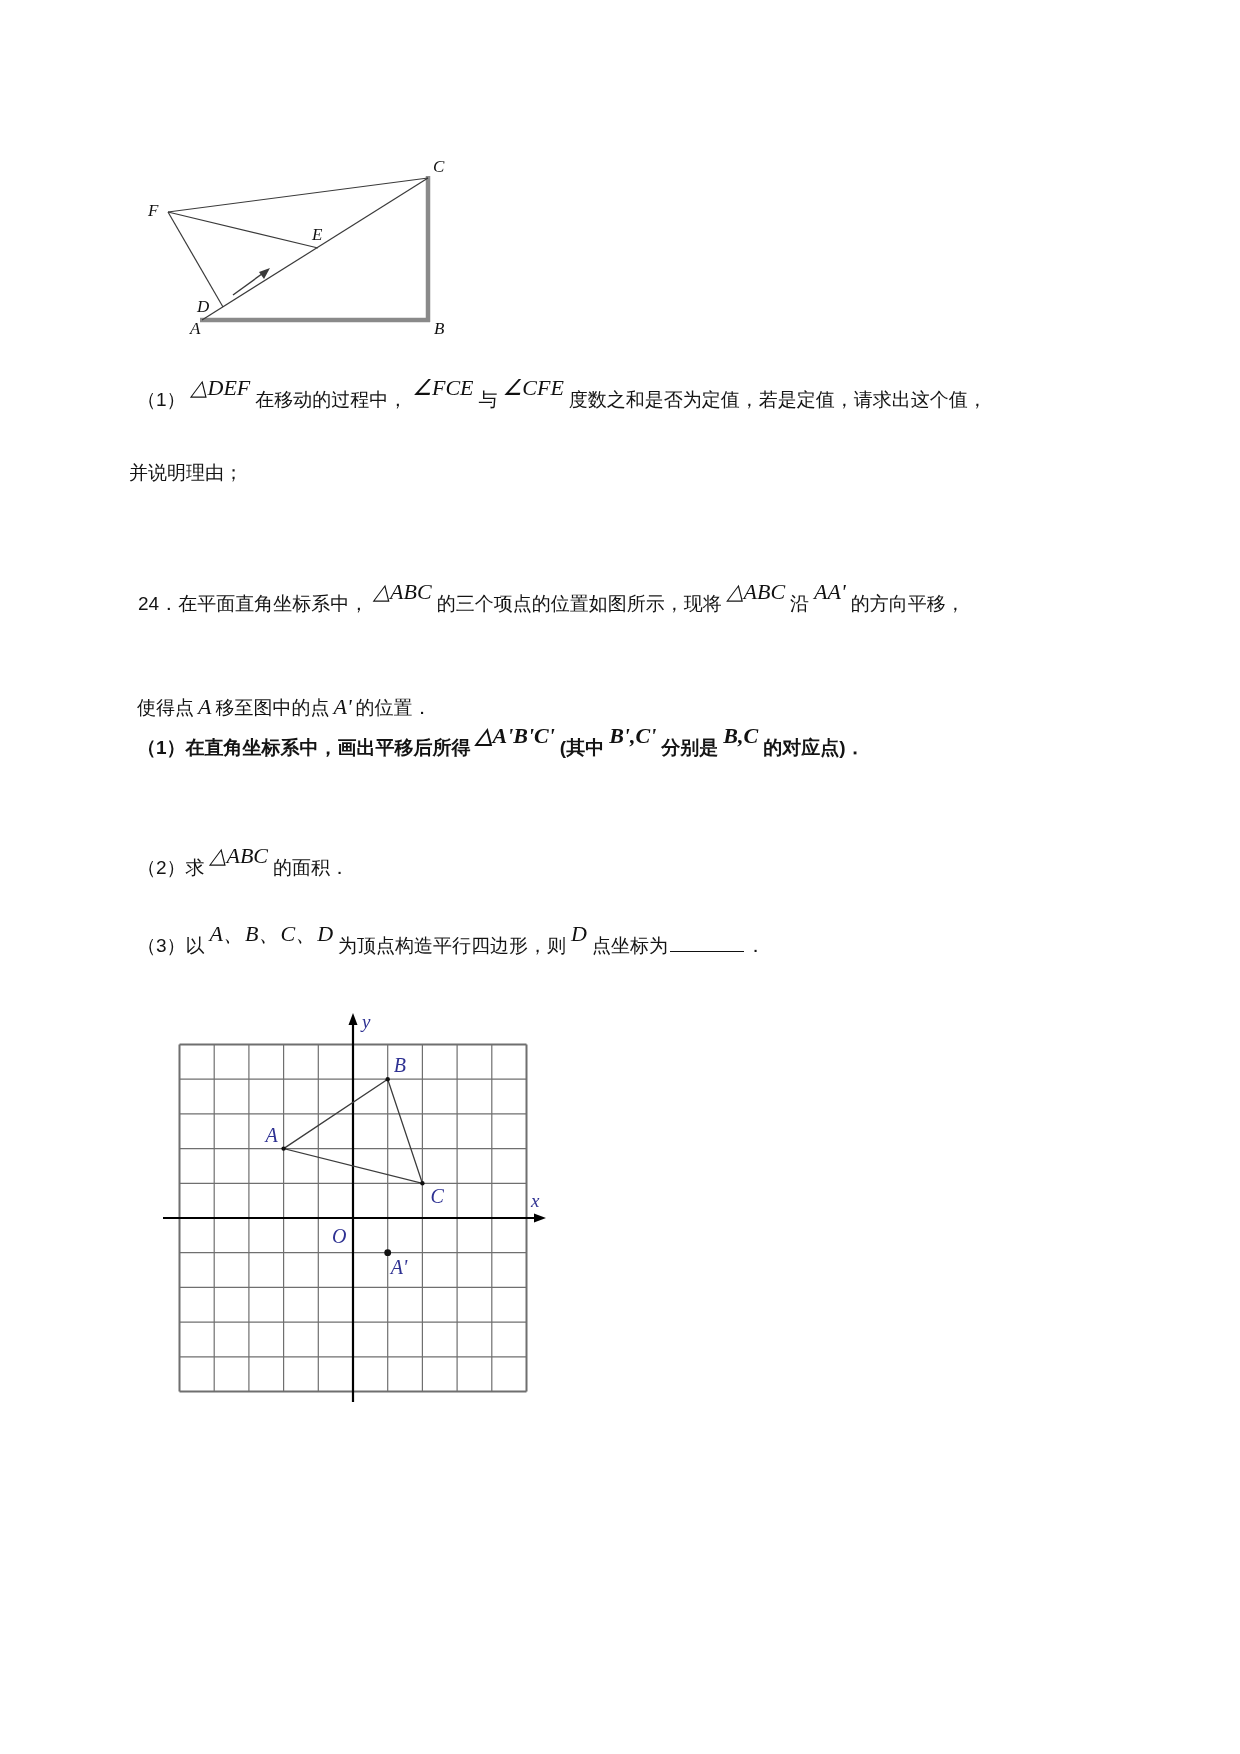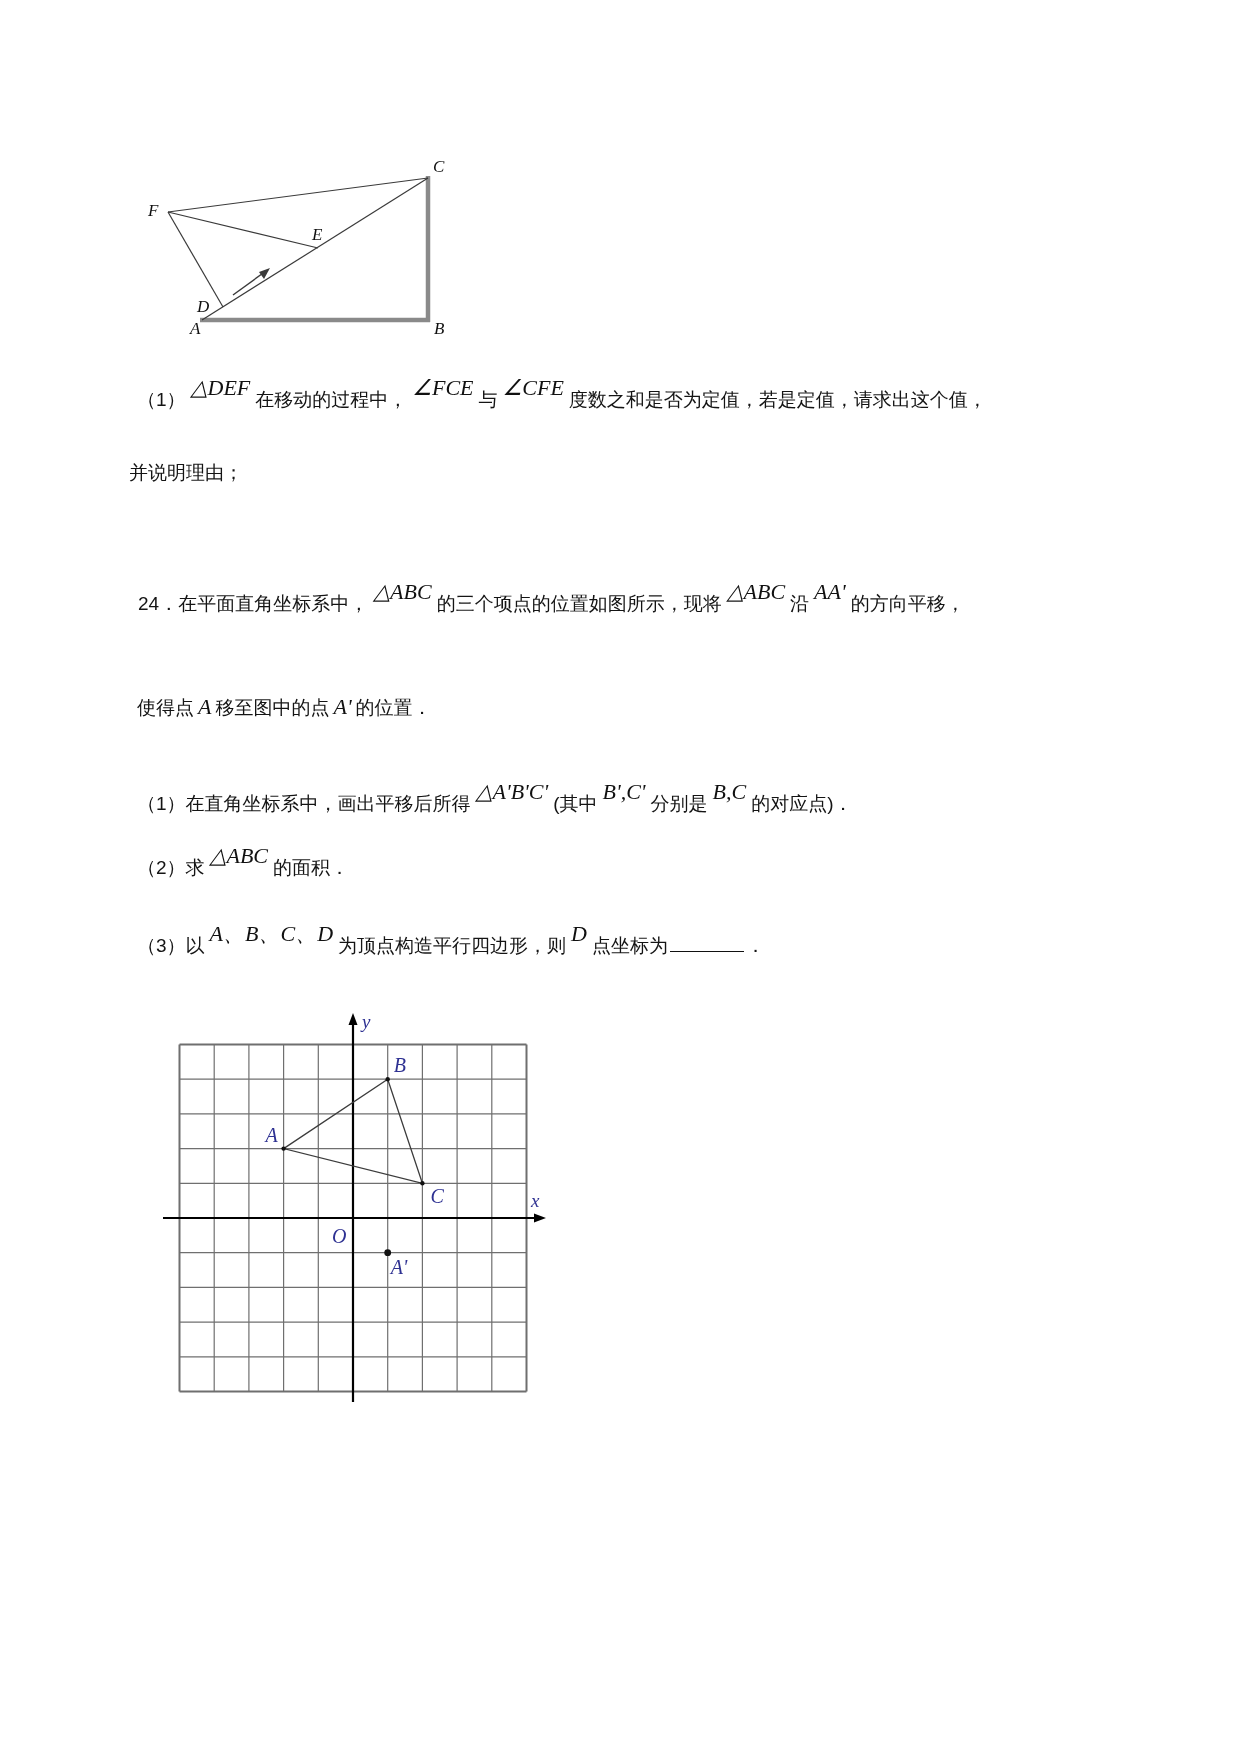--- a/index.html
+++ b/index.html
@@ -56,21 +56,21 @@
 
 
   <div class="para" style="left:118px;top:588px;margin-left:20px;">
     <span class="cn">24．在平面直角坐标系中，</span><span class="m">△ABC</span><span class="cn">的三个项点的位置如图所示，现将</span><span class="m">△ABC</span><span class="cn">沿</span><span class="m">AA'</span><span class="cn">的方向平移，</span>
   </div>
 
   <div class="para" style="left:137px;top:692px;">
     <span class="cn">使得点</span><span class="mi">A</span><span class="cn">移至图中的点</span><span class="mi">A'</span><span class="cn">的位置．</span>
   </div>
 
-  <div class="para" style="left:137px;top:788px;">
+  <div class="para" style="left:137px;top:732px;font-weight:bold;">
     <span class="cn">（1）在直角坐标系中，画出平移后所得</span><span class="m">△A'B'C'</span><span class="cn">(其中</span><span class="m">B',C'</span><span class="cn">分别是</span><span class="m">B,C</span><span class="cn">的对应点)．</span>
   </div>
 
   <div class="para" style="left:137px;top:852px;text-align:right;">
     <span class="cn">（2）求</span><span class="m">△ABC</span><span class="cn">的面积．</span>
   </div>
 
   <div class="para" style="left:137px;top:930px;">
     <span class="cn">（3）以</span><span class="m">A、B、C、D</span><span class="cn">为顶点构造平行四边形，则</span><span class="m">D</span><span class="cn">点坐标为</span><span class="blank"></span><span class="cn">．</span>
   </div>

